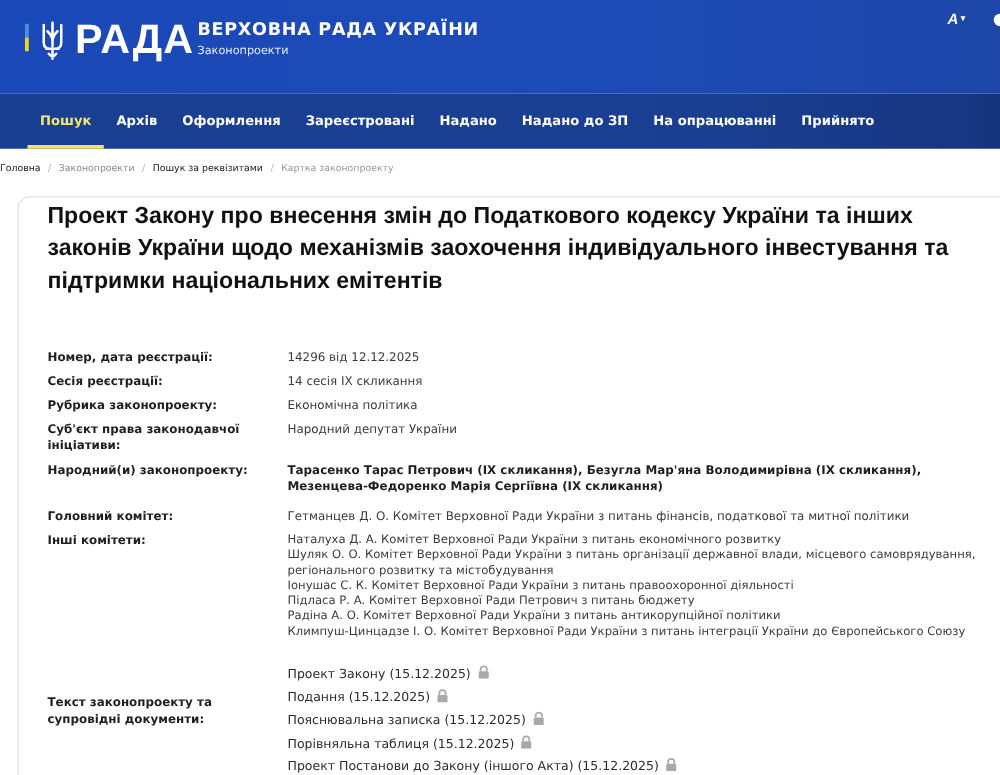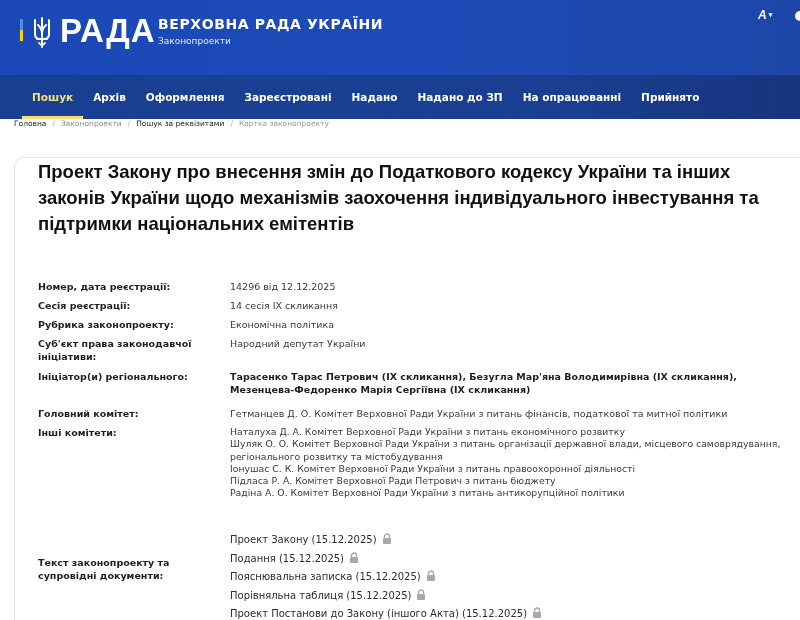--- a/index.html
+++ b/index.html
@@ -62,22 +62,22 @@
     font-size: 10.5px; color: #fff; cursor: pointer; white-space: nowrap;
   }
   .nav-item.active { color: #f3e37a; }
   .nav-item.active::after {
     content: ""; position: absolute; left: 0; right: 0; bottom: 0; height: 3px;
     background: #f3df6a;
   }
 
   
   .breadcrumb {
-    height: 30px; padding-left: 14px;
-    display: flex; 
+    height: 30px; 
+    display: flex; align-items: center;
     font-size: 7.5px; color: #8a8a8a;
   }
   .breadcrumb .crumb { cursor: pointer; }
   .breadcrumb .crumb.dark { color: #222; }
   .breadcrumb .crumb.current { color: #9a9a9a; cursor: default; }
   .breadcrumb .sep { margin: 0 6px; color: #b0b0b0; }
 
   
   .card {
     position: absolute; left: 14px; top: 157px; width: 800px; height: 480px;
@@ -162,35 +162,36 @@
 </div>
 <div class="row" style="top:318px;">
   <div class="label">Рубрика законопроекту:</div>
   <div class="value">Економічна політика</div>
 </div>
 <div class="row" style="top:337px;">
   <div class="label" style="width:175px;">Суб'єкт права законодавчої ініціативи:</div>
   <div class="value">Народний депутат України</div>
 </div>
 <div class="row" style="top:370px;">
-  <div class="label">Ініціатор(и) регіонального:</div>
+  <div class="label">Народний(и) законопроекту:</div>
   <div class="value bold">Тарасенко Тарас Петрович (IX скликання), Безугла Мар'яна Володимирівна (IX скликання), Мезенцева-Федоренко Марія Сергіївна (IX скликання)</div>
 </div>
 <div class="row" style="top:407px;">
   <div class="label">Головний комітет:</div>
   <div class="value">Гетманцев Д. О. Комітет Верховної Ради України з питань фінансів, податкової та митної політики</div>
 </div>
 <div class="row" style="top:426px;">
   <div class="label">Інші комітети:</div>
   <div class="value">
     <span class="committee-line">Наталуха Д. А. Комітет Верховної Ради України з питань економічного розвитку</span>
     <span class="committee-line">Шуляк О. О. Комітет Верховної Ради України з питань організації державної влади, місцевого самоврядування, регіонального розвитку та містобудування</span>
     <span class="committee-line">Іонушас С. К. Комітет Верховної Ради України з питань правоохоронної діяльності</span>
     <span class="committee-line">Підласа Р. А. Комітет Верховної Ради Петрович з питань бюджету</span>
     <span class="committee-line">Радіна А. О. Комітет Верховної Ради України з питань антикорупційної політики</span>
+    <span class="committee-line">Климпуш-Цинцадзе І. О. Комітет Верховної Ради України з питань інтеграції України до Європейського Союзу</span>
   </div>
 </div>
 <div class="row" style="top:532px;">
   <div class="label" style="width:150px;margin-top:24px;">Текст законопроекту та супровідні документи:</div>
   <div class="value" style="top:-1px;">
     <span class="doc-link"><span>Проект Закону (15.12.2025)</span><svg class="lock" viewBox="0 0 10 11">
           <path d="M2.5 5 V3.5 A2.5 2.5 0 0 1 7.5 3.5 V5" stroke="#a9a9a9" stroke-width="1.4" fill="none"></path>
           <rect x="1" y="5" width="8" height="6" rx="1" fill="#a9a9a9"></rect>
         </svg></span>
     <span class="doc-link"><span>Подання (15.12.2025)</span><svg class="lock" viewBox="0 0 10 11">

